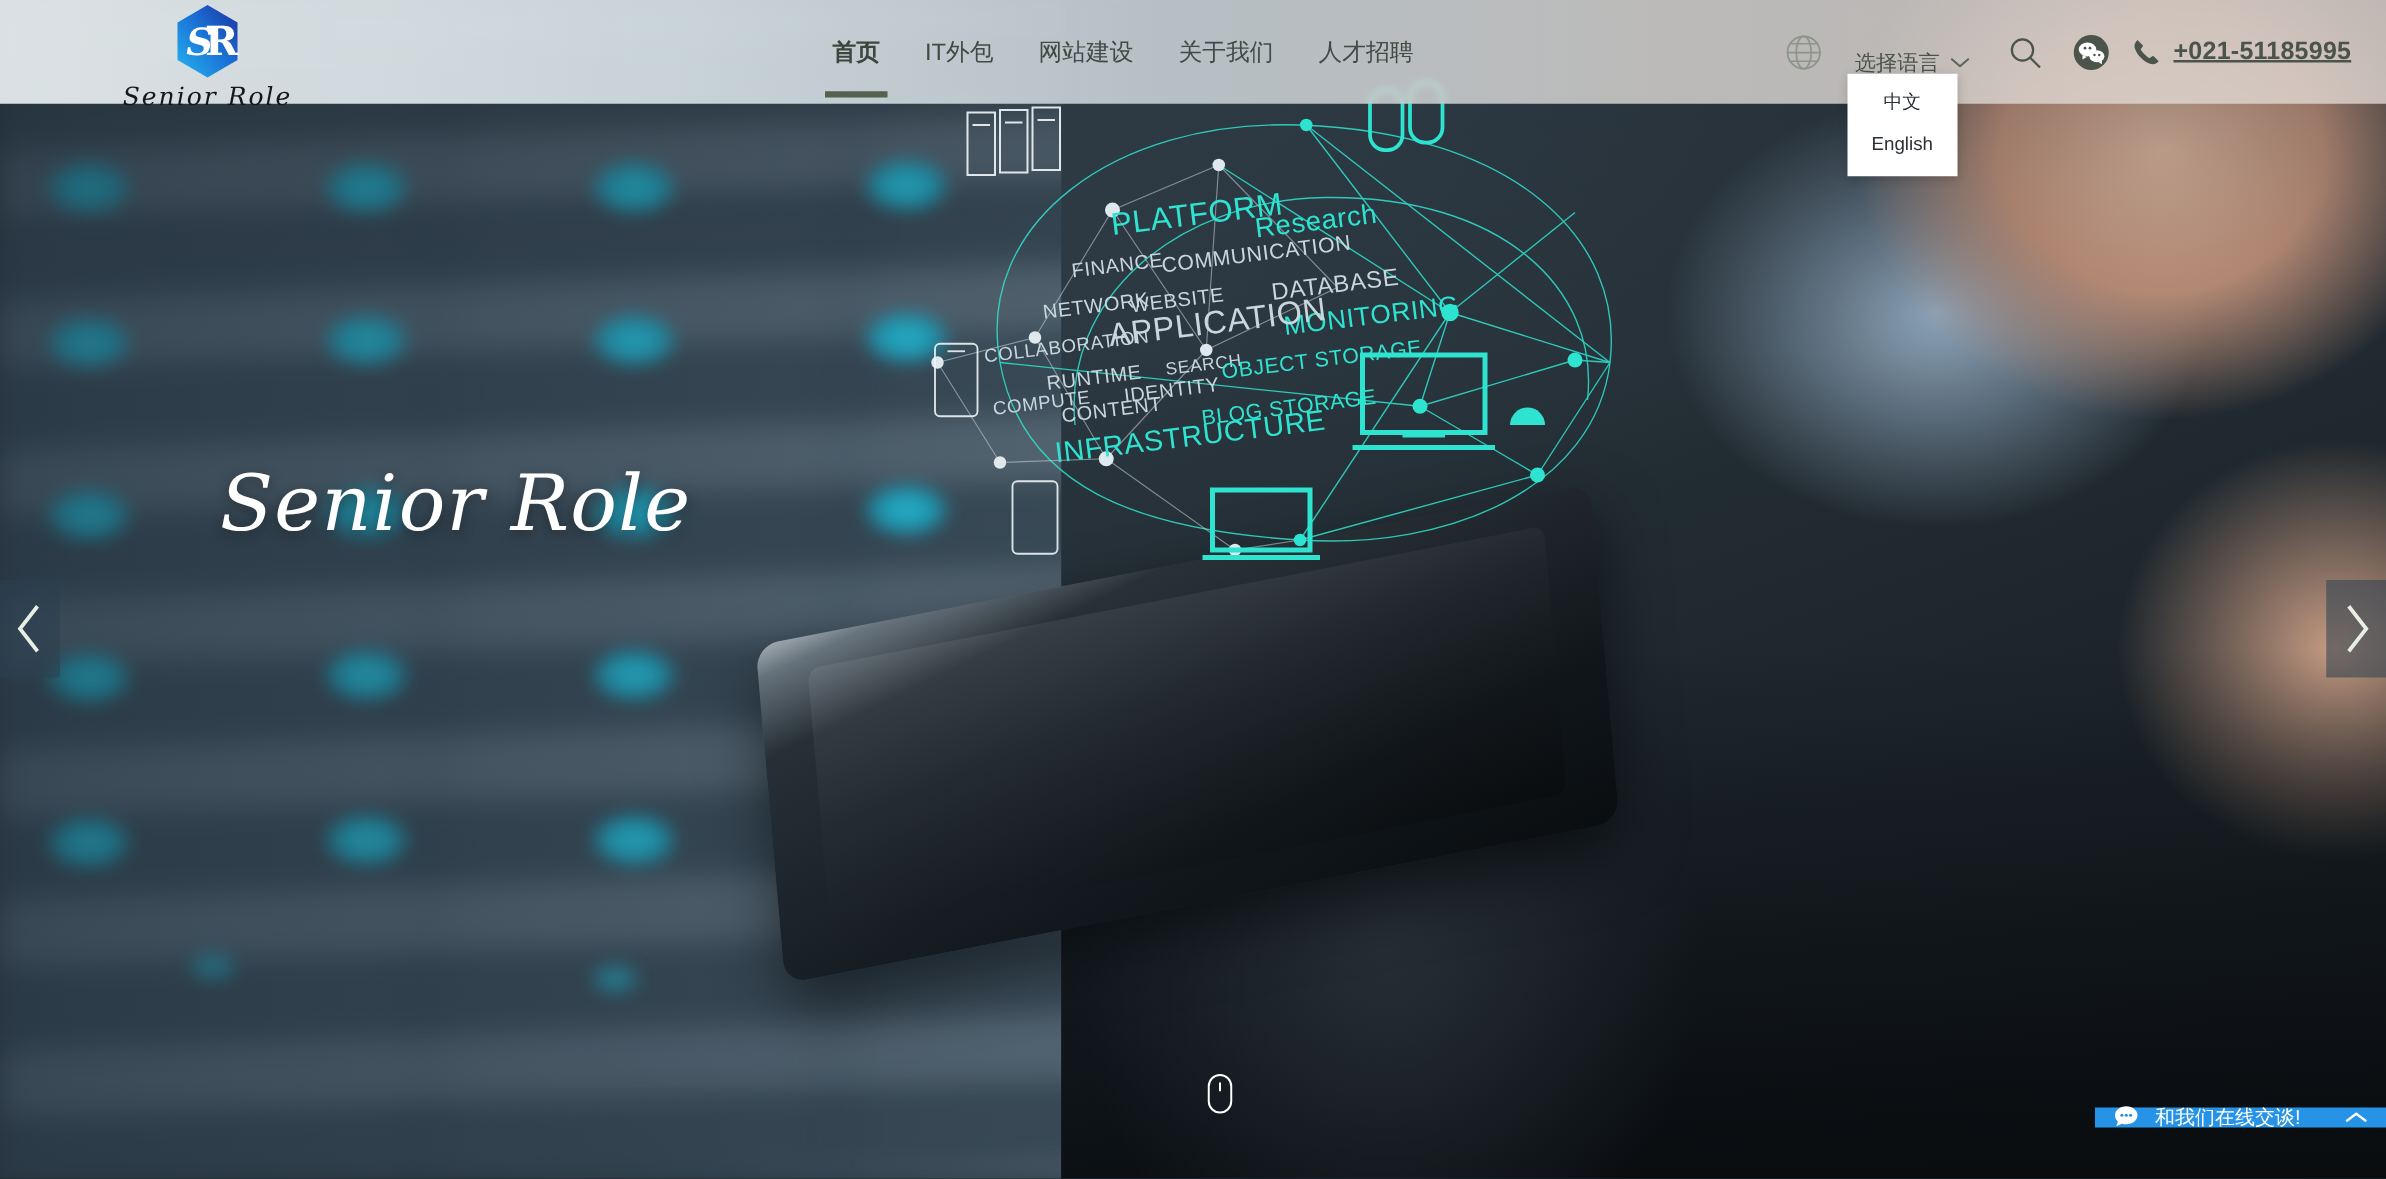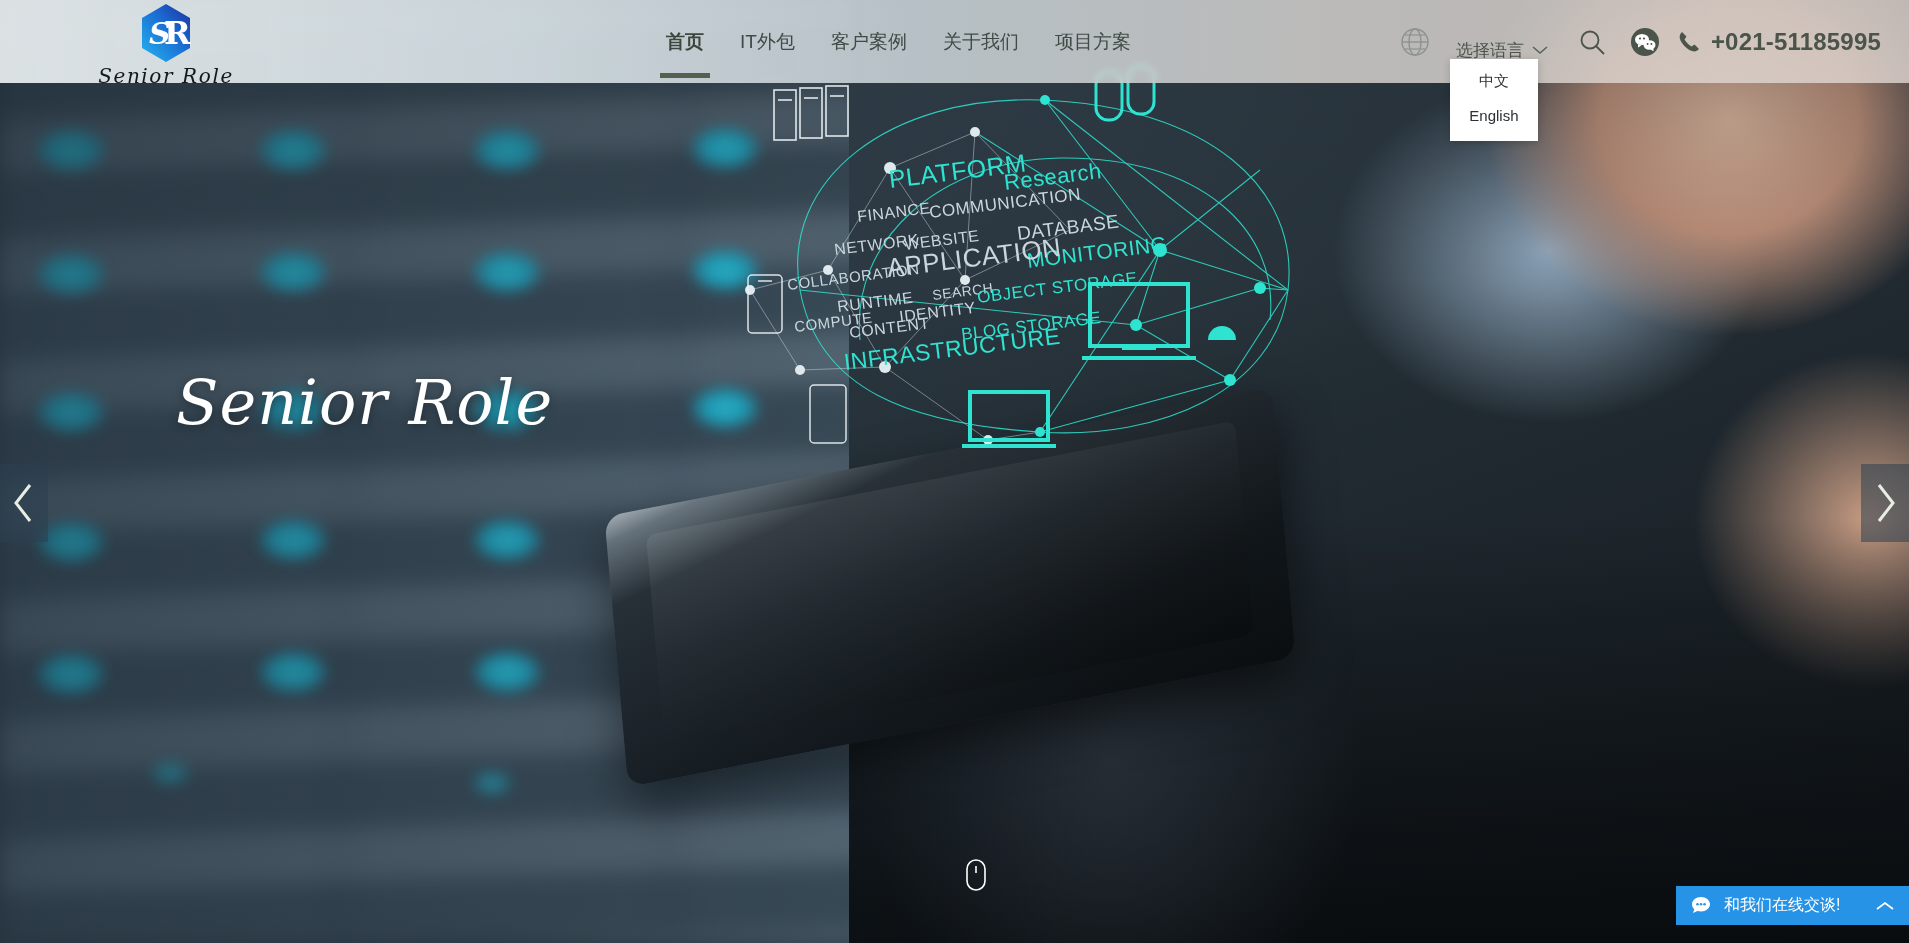--- a/index.html
+++ b/index.html
@@ -186,22 +186,23 @@
     height: 34px;
     display: flex; align-items: center; justify-content: center;
     font-size: 15px; color: #2c3135;
     cursor: pointer;
   }
   #search-icon-btn { padding: 0 16px; height: 83px; display: flex; align-items: center; cursor: pointer; }
   #wechat-btn { padding: 0 8px; display: flex; align-items: center; cursor: pointer; }
   #phone-block {
     display: flex; align-items: center; gap: 9px;
     padding-left: 8px;
-    font-size: 24px; font-weight: bold; color: #4b544a;
+    font-size: 20px; font-weight: bold; color: #4b544a;
     letter-spacing: 0.2px;
+    text-decoration: underline;
   }
 
   
   #hero-copy {
     position: absolute;
     left: 176px; top: 372px;
     z-index: 20;
     color: #ffffff;
   }
   #hero-script {
@@ -258,21 +259,21 @@
     position: absolute;
     left: 963px; top: 857px;
     z-index: 25;
     cursor: pointer;
   }
 
   
   #chat-widget {
     position: absolute;
     left: 1676px; top: 886px;
-    width: 233px; height: 39px;
+    width: 233px; height: 16px;
     background: #2693e6;
     display: flex; align-items: center;
     padding: 0 14px;
     gap: 12px;
     z-index: 70;
     cursor: pointer;
   }
   #chat-widget .chat-text {
     color: #ffffff;
     font-size: 16px;
@@ -467,27 +468,27 @@
 
   <nav id="mainnav">
       <div class="nav-item active">
         <span>首页</span>
         <span class="nav-underline" style="background: rgb(86, 96, 79);"></span>
       </div>
       <div class="nav-item">
         <span>IT外包</span>
       </div>
       <div class="nav-item">
-        <span>客户案例</span>
+        <span>网站建设</span>
       </div>
       <div class="nav-item">
         <span>关于我们</span>
       </div>
       <div class="nav-item">
-        <span>项目方案</span>
+        <span>人才招聘</span>
       </div>
     </nav>
 
   <div id="header-right">
 
     <span id="globe-icon" class="hr-item">
       <svg width="30" height="30" viewBox="0 0 30 30">
         <circle cx="15" cy="15" r="13" fill="none" stroke="#8d948c" stroke-width="1.4"></circle>
         <ellipse cx="15" cy="15" rx="6" ry="13" fill="none" stroke="#8d948c" stroke-width="1.4"></ellipse>
         <line x1="2" y1="15" x2="28" y2="15" stroke="#8d948c" stroke-width="1.4"></line>

